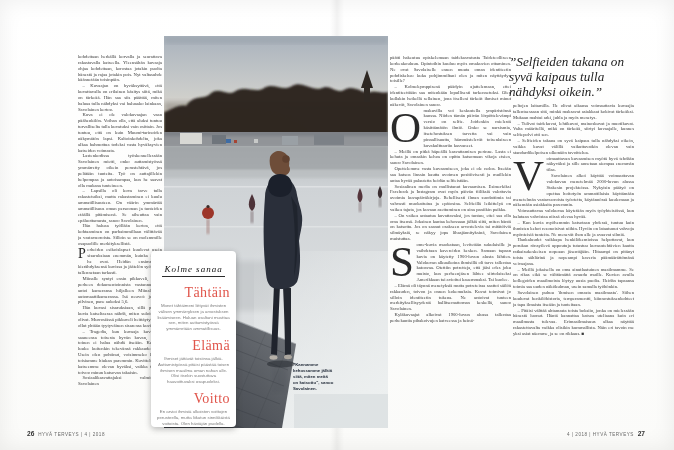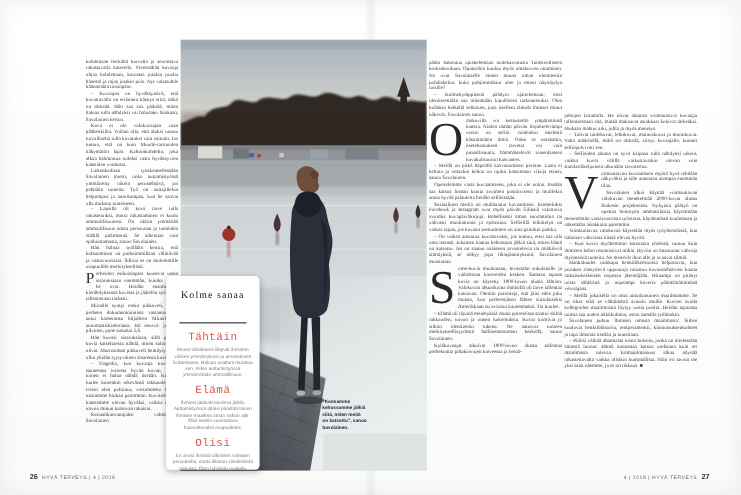--- a/index.html
+++ b/index.html
@@ -19,24 +19,24 @@
   .dropcap.small{font-size:14px;line-height:11px;padding:1px 1.5px 0 0;}
   
   .pullquote{position:absolute;left:509px;top:54px;width:130px;font-style:italic;
     font-size:13.2px;line-height:15px;color:#232323;}
   
   #photo{position:absolute;left:164px;top:36px;width:224px;height:392px;}
   
   #kolme{position:absolute;left:151px;top:251px;width:85px;height:176px;background:#ffffff;
     border-radius:4px;box-shadow:0 2px 6px rgba(40,40,40,.33);text-align:center;
     padding:7px 6px;box-sizing:border-box;font-family:"Liberation Sans",sans-serif;}
-  .kolme-title{font-family:"Liberation Serif",serif;font-size:9px;color:#141414;
-    display:inline-block;border-bottom:0.8px solid #2a2a2a;padding:0 2px 20px;letter-spacing:1px;margin-bottom:2px;}
-  .kolme-h{font-family:Liberation Mono, monospace;font-size:10px;color:var(--heading_red,#e0544a);
-    margin:6px 0 2px;letter-spacing:.4px;font-weight:400;}
+  .kolme-title{font-family:"Liberation Serif",serif;font-style:italic;font-size:9px;color:#141414;
+    display:inline-block;border-bottom:0.8px solid #2a2a2a;padding:0 2px 2px;letter-spacing:1px;margin-bottom:2px;}
+  .kolme-h{font-family:Liberation Serif, serif;font-size:14px;color:var(--heading_red,#e0544a);
+    margin:6px 0 2px;letter-spacing:.4px;font-weight:400;text-align:right;}
   .kolme-p{font-size:4.35px;line-height:5.8px;color:#7b7b7b;margin:0;}
   
   #caption{position:absolute;left:293px;top:362px;width:41px;font-family:"Liberation Sans",sans-serif;
     font-weight:bold;font-size:4.3px;line-height:6.1px;color:var(--caption_navy,#232c3a);}
   
   .footer{position:absolute;bottom:13px;font-family:"Liberation Sans",sans-serif;font-size:4.6px;
     letter-spacing:.5px;color:#6a6a6a;}
   #footer-left{left:25px;}
   #footer-right{right:27px;text-align:right;}
   .pagenum{font-size:6.6px;color:#333;font-weight:bold;letter-spacing:0;padding:0 2px;}
@@ -174,38 +174,39 @@
       <p class="ind">– Tragedia, kun kuvaaja kuvittelee saaneensa toisesta hyvän kuvan, mutta toinen ei halua nähdä itseään. Kuvaaja luulee kuitenkin tekevänsä rakkaudenteon. Usein olen pohtinut, voisimmeko katsoa toisiamme hiukan paremmin. Kuvittelemme katseemme olevan hyväksi, vaikka toinen toivoo minun katsovan takaisin.</p>
       <p class="ind">Sosiaalikasvattajaksi valmistunut Savolainen</p>
     </div>
 
   <div id="kolme">
     <div class="kolme-title">Kolme sanaa</div>
     <div class="kolme-h">Tähtäin</div>
     <p class="kolme-p">Monet tähtäimeni liittyvät ihmisten välisen ymmärryksen ja arvostuksen lisäämiseen. Haluan osaltani muuttaa sen, miten auttamistyössä ymmärretään ammatillisuus.</p>
     <div class="kolme-h">Elämä</div>
     <p class="kolme-p">Ihmiset jättävät toisiinsa jälkiä. Auttamistyössä pitäisi päästää toisen ihmisen maailma oman nahan alle. Olisi itsekin suostuttava haavoittuvaksi osapuoleksi.</p>
-    <div class="kolme-h">Olisi</div>
+    <div class="kolme-h">Voitto</div>
     <p class="kolme-p">En arvioi ihmisiä ulkoisten voittojen perusteella, mutta liikutun sinnikkäistä voitoista. Olen häviäjän puolella.</p>
   </div>
 
   <div id="caption">”Kannamme kehossamme jälkiä siitä, miten meitä on katsottu”, sanoo Savolainen.</div>
 
   <div id="col-mid" class="bodycol">
       <p>päätti hakeutua opiskelemaan taidekasvatusta Taideteolliseen korkeakouluun. Opintoihin kuuluu myös omakuvien ottaminen. Ne ovat Savolaiselle ennen muuta oman identiteetin pohdiskelua: kuka pohjimmiltani olen ja miten näyttäydyn toisille?</p>
       <p class="ind">– Kolmekymppisenä päädyin ajattelemaan, ettei identiteettiään saa mitenkään lopullisesti tarkennetuksi. Olen kullakin hetkellä sellainen, jona itselleni tärkeät ihmiset minut näkevät, Savolainen sanoo.</p>
       <p><span class="dropcap">O</span>makuvilla voi keskustella ympäristönsä kanssa. Niiden tämän päivän lörpöttelevämpi versio on selfie. Joidenkin mielestä käsittämätön ilmiö. Onko se narsismia, itsetehostuksen tarvetta vai vain pinnallisuutta, hämmästelevät toisenlaiseen kuvakulttuuriin kasvaneet.</p>
       <p class="ind">– Meillä on pitkä häpeällä kasvattamisen perinne. Lasta ei kehuta ja omaakin kehoa on opittu katsomaan vikoja etsien, sanoo Savolainen.</p>
       <p class="ind">Opettelemme vasta kuvaamiseen, joka ei ole noloa. Itseään saa katsoa linssin kautta avoimen positiivisesti ja muillekin antaa hyvää palautetta heidän selfieistään.</p>
       <p class="ind">Sosiaalinen media on mullistanut kuvaamisen. Esimerkiksi Facebook ja Instagram ovat myös päivän fiiliksiä valottavia avoimia kuvapäiväkirjoja. Rehellisesti ilman suodattimia tai vahvasti muokattuina ja epätosina. Selfieillä leikittelyä on vaikea tajuta, jos kuvaan asettuminen on aina paniikin paikka.</p>
       <p class="ind">– On vaikea antautua kuvattavaksi, jos tuntuu, ettei saa olla oma itsensä. Jokainen kantaa kehossaan jälkiä siitä, miten häntä on katsottu. Jos on saanut osakseen arvostelevia tai mitätöiviä silmäyksiä, se näkyy jopa lihasjännityksinä, Savolainen muistuttaa.</p>
       <p><span class="dropcap">S</span>ome-kuvia muokataan, levitetään sukulaisille ja vaihdetaan kavereiden kesken. Samaan tapaan kuvia on käytetty 1900-luvun alusta lähtien. Valokuvan alkuaikoina ihmisillä oli tarve tallentaa katoavaa. Otettiin potretteja, että jäisi edes joku muisto, kun perheenjäsen lähtee siirtolaiseksi Amerikkaan tai avioitui kauemmaksi. Tai kuolee.</p>
       <p class="ind">– Elämä oli täynnä menetyksiä mutta potreteissa saattoi säilöä rakkauden, toivon ja onnen kokemuksia. Kuvat toimivat jo silloin identiteetin tukena. Ne antoivat tunteen merkityksellisyydestä hallitsemattoman keskellä, sanoo Savolainen.</p>
       <p class="ind">Kyläkuvaajat alkoivat 1900-luvun alussa tallentaa perhekuntia pihakoivujen katveessa ja heinä-</p>
     </div>
+  <div class="pullquote">”Selfieiden takana on syvä kaipaus tulla nähdyksi oikein.”</div>
   <div id="col-right" class="bodycol">
       <p>peltojen laitamilla. He olivat aikansa voimauttavia kuvaajia tallentaessaan sitä, minkä maksavat asiakkaat kokivat tärkeäksi. Mukaan mahtui arki, juhla ja myös menetys.</p>
       <p class="ind">– Tulivat taidekuvat, lehtikuvat, mainoskuvat ja muotikuvat. Valta määritellä, mikä on tärkeää, siirtyi kuvaajalle, kunnes selfiepolvi otti sen.</p>
       <p class="ind">– Selfieiden takana on syvä kaipaus tulla nähdyksi oikein, vaikka kuvat välillä vaikuttavatkin olevan vain standardikelpoisen ulkonäön tavoittelua.</p>
       <p><span class="dropcap">V</span>oimauttavan kuvaamisen myötä hyvä tehdään näkyväksi ja sille annetaan aiempaa enemmän tilaa.</p>
       <p class="ind">Savolainen alkoi käyttää voimauttavan valokuvan menetelmää 2000-luvun alussa Stakesin projekteissa. Nykyisin päätyö on opettaa hoitotyön ammattilaisia käyttämään menetelmän vastavuoroista työotetta, käytännössä kuulemaan ja näkemään asiakkaita paremmin.</p>
       <p class="ind">Voimauttavaa valokuvaa käytetään myös työyhteisöissä, kun halutaan vahvistaa niissä olevaa hyvää.</p>
       <p class="ind">– Kun kuvia myöhemmin katsotaan yhdessä, tuntuu kuin ihmisten kehot resonoisivat niihin. Hyviin on latautunut vahvoja myönteisiä tunteita. Ne menevät ihon alle ja avaavat silmiä.</p>
       <p class="ind">Hankaluudet vaikkapa henkilökemioissa helpottavat, kun porukan rönsyilevä uppoutuja tutustuu kuvaustehtävien kautta ratkaisukeskeisen nopeaan jäsentäjään. Hitaampi on pitänyt toista sählärinä ja nopeampi kaveria päämäärättömänä veivaajana.</p>
       <p class="ind">– Meillä jokaisella on oma ainutlaatuinen maailmamme. Se on rikas eikä se välttämättä avaudu muille. Kuvien avulla kollegoiden maailmoista löytyy uusia puolia. Heidän tapaansa toimia saa uuden näkökulman, usein samalla työhönkin.</p>

